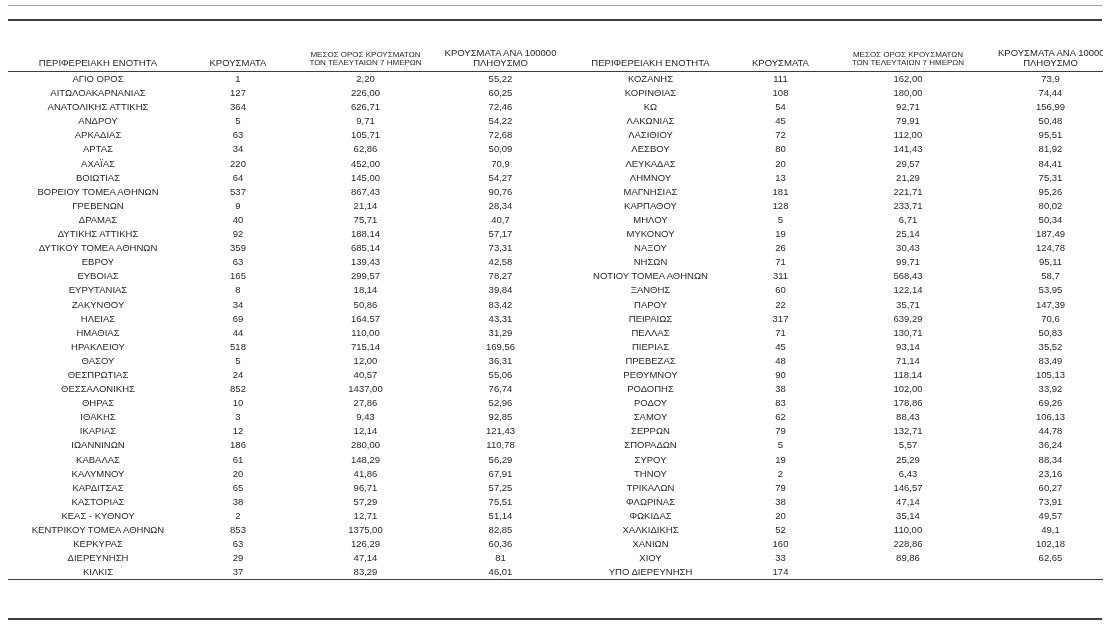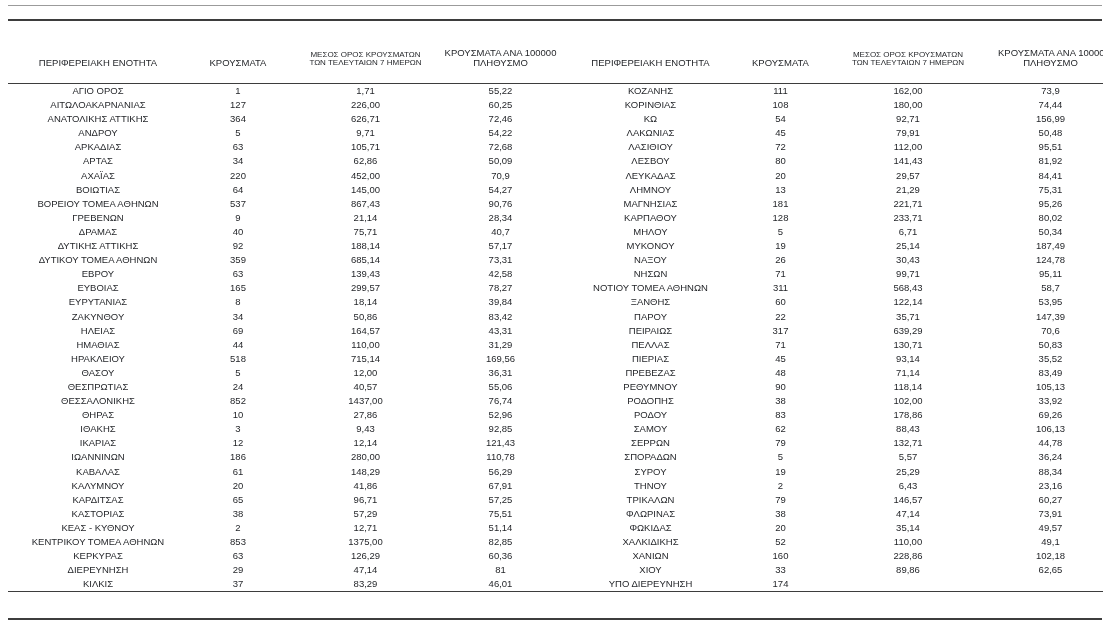--- a/index.html
+++ b/index.html
@@ -37,21 +37,21 @@
     padding: 0;
     white-space: nowrap;
     overflow: hidden;
   }
   thead th {
     height: 34px;
     vertical-align: bottom;
     font-weight: normal;
     font-size: 9.5px;
     line-height: 1.08;
-    padding-bottom: 15px;
+    padding-bottom: 3px;
     border-bottom: 1.5px solid #3d3d3d;
   }
   thead th.small-hdr {
     font-size: 8px;
   }
   tbody td {
     font-size: 9.5px;
     height: 14.1px;
     line-height: 14.1px;
   }
@@ -97,21 +97,21 @@
       <th>
         <span>ΚΡΟΥΣΜΑΤΑ ΑΝΑ 100000</span><br>
         <span>ΠΛΗΘΥΣΜΟ</span>
       </th>
     </tr>
   </thead>
   <tbody id="table-body">
       <tr>
         <td>ΑΓΙΟ ΟΡΟΣ</td>
         <td>1</td>
-        <td>1,71</td>
+        <td>2,20</td>
         <td>55,22</td>
         <td>ΚΟΖΑΝΗΣ</td>
         <td>111</td>
         <td>162,00</td>
         <td>73,9</td>
       </tr>
       <tr>
         <td>ΑΙΤΩΛΟΑΚΑΡΝΑΝΙΑΣ</td>
         <td>127</td>
         <td>226,00</td>

